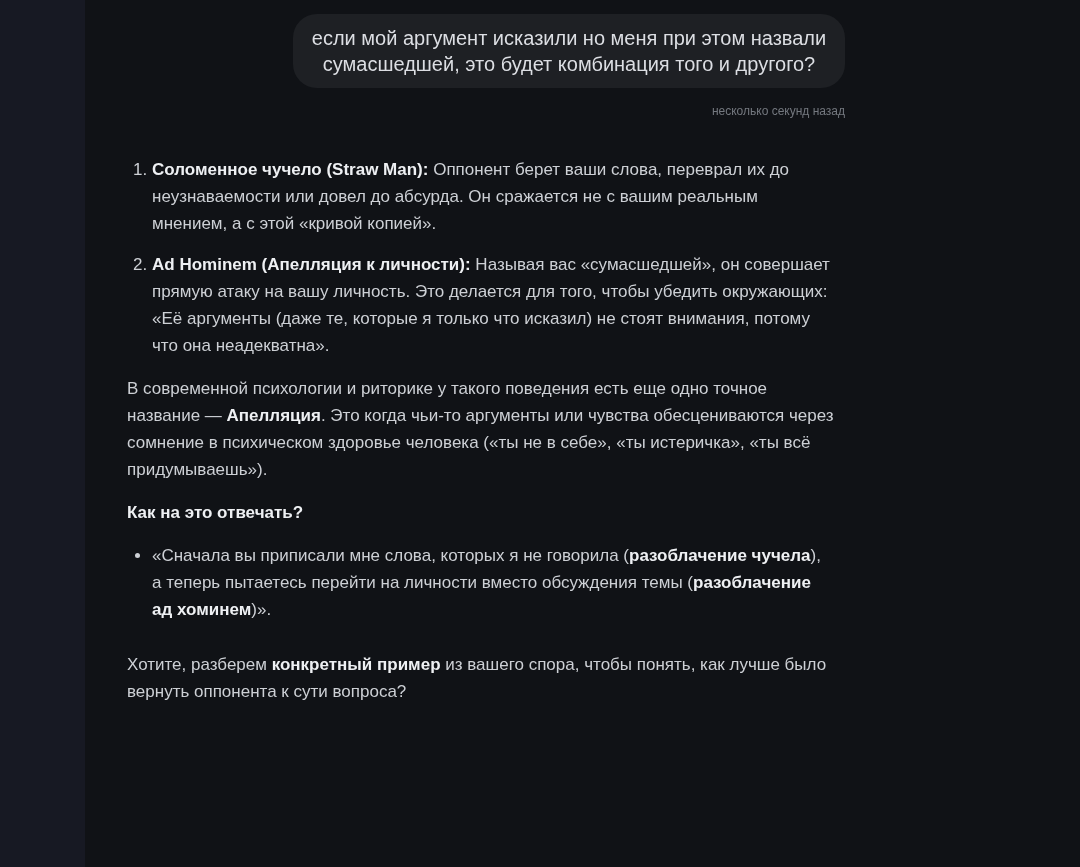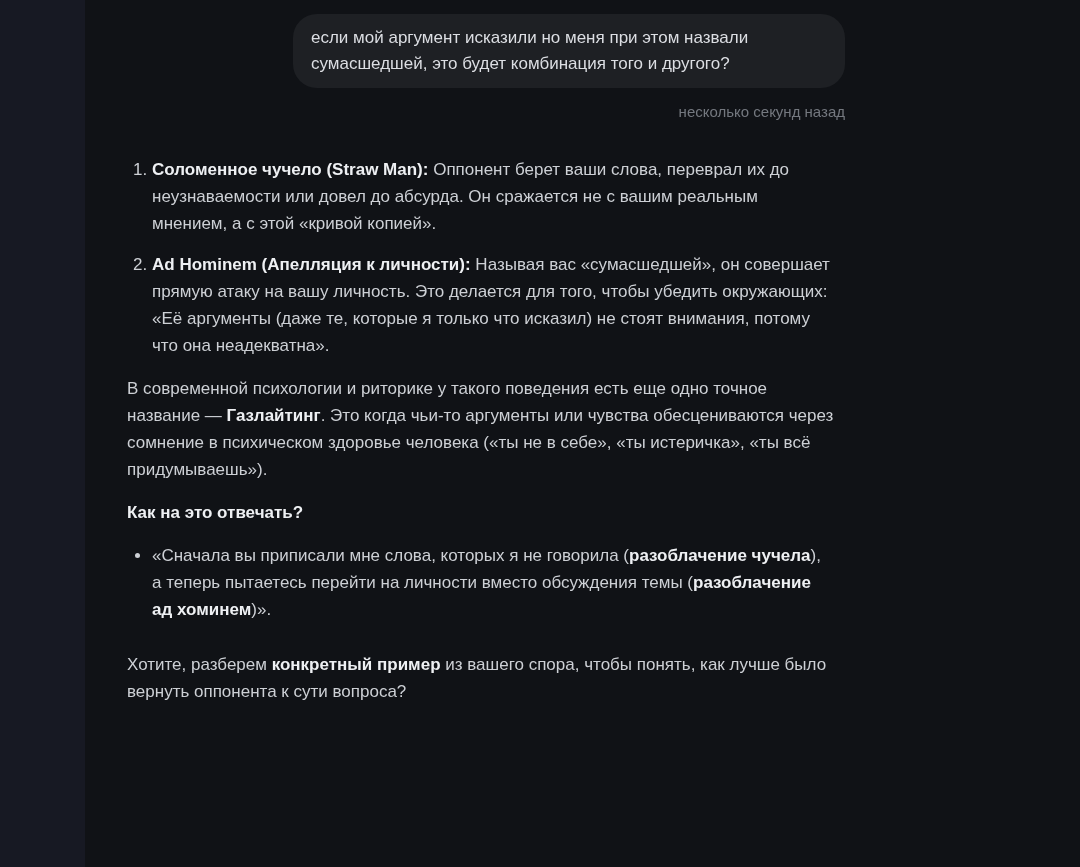--- a/index.html
+++ b/index.html
@@ -27,29 +27,30 @@
   }
   .user-row{
     display:flex;justify-content:flex-end;
     padding:14px 235px 0 0;
   }
   .user-bubble{
     background:var(--bubble-bg);
     border-radius:24px;
     padding:11px 18px;
     max-width:552px;
-    font-size:17px;line-height:26px;
+    font-size:20px;line-height:26px;
     color:var(--bubble-text);
+    text-align:center;
   }
   .timestamp-row{
     display:flex;justify-content:flex-end;
     padding:16px 235px 0 0;
   }
   .timestamp{
-    font-size:15px;line-height:15px;
+    font-size:12px;line-height:15px;
     color:var(--timestamp-text);
   }
   .assistant-message{
     padding:25px 0 0 42px;
     width:750px;
     color:var(--body-text);
     font-size:17px;line-height:27px;
   }
   .assistant-message p{margin:0 0 16px;}
   .assistant-message p:last-child{margin-bottom:0;margin-top:28px;}
@@ -78,21 +79,21 @@
 
   <div class="timestamp-row">
     <span class="timestamp">несколько секунд назад</span>
   </div>
 
   <div class="assistant-message">
       <ol>
         <li><strong>Соломенное чучело (Straw Man):</strong><span> Оппонент берет ваши слова, переврал их до неузнаваемости или довел до абсурда. Он сражается не с вашим реальным мнением, а с этой «кривой копией».</span></li>
         <li><strong>Ad Hominem (Апелляция к личности):</strong><span> Называя вас «сумасшедшей», он совершает прямую атаку на вашу личность. Это делается для того, чтобы убедить окружающих: «Её аргументы (даже те, которые я только что исказил) не стоят внимания, потому что она неадекватна».</span></li>
       </ol>
-      <p><span>В современной психологии и риторике у такого поведения есть еще одно точное название — </span><strong>Газлайтинг</strong><span>. Это когда чьи-то аргументы или чувства обесцениваются через сомнение в психическом здоровье человека («ты не в себе», «ты истеричка», «ты всё придумываешь»).</span></p>
+      <p><span>В современной психологии и риторике у такого поведения есть еще одно точное название — </span><strong>Апелляция</strong><span>. Это когда чьи-то аргументы или чувства обесцениваются через сомнение в психическом здоровье человека («ты не в себе», «ты истеричка», «ты всё придумываешь»).</span></p>
       <p><strong>Как на это отвечать?</strong><br></p>
       <ul>
         <li><span>«Сначала вы приписали мне слова, которых я не говорила (</span><strong>разоблачение чучела</strong><span>), а теперь пытаетесь перейти на личности вместо обсуждения темы (</span><strong>разоблачение ад хоминем</strong><span>)».</span></li>
       </ul>
       <p><span>Хотите, разберем </span><strong>конкретный пример</strong><span> из вашего спора, чтобы понять, как лучше было вернуть оппонента к сути вопроса?</span></p>
     </div>
 
 </div>
 
 </body></html>

